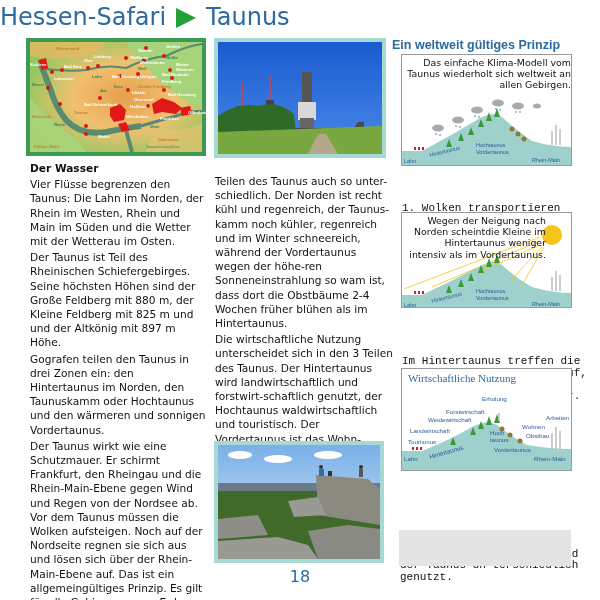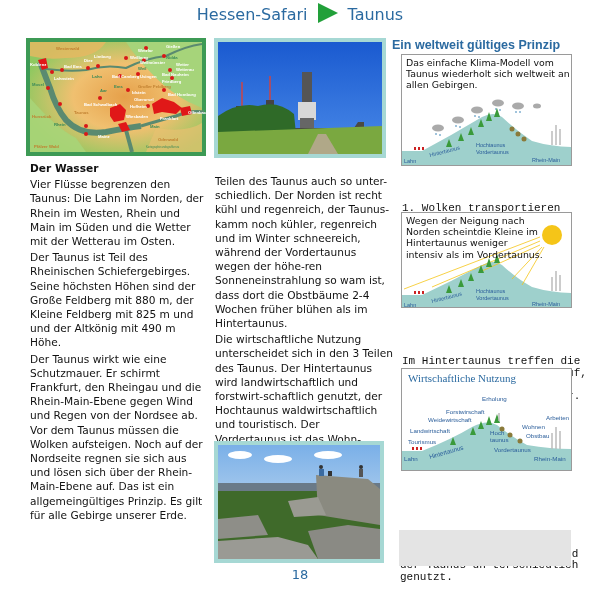--- a/index.html
+++ b/index.html
@@ -1,41 +1,41 @@
 <!DOCTYPE html>
 <html><head>
 <meta charset="utf-8">
 <style>
   html,body{margin:0;padding:0;background:#fff;}
   body{width:600px;height:600px;position:relative;overflow:hidden;font-family:"DejaVu Sans","Liberation Sans",sans-serif;color:#111;}
-  .title{position:absolute;left:0;top:3px;width:600px;text-align:center;font-family:"DejaVu Sans",sans-serif;font-size:16px;color:#2b6aa0;letter-spacing:0px;}
+  .title{position:absolute;left:0;top:3px;width:600px;text-align:left;font-family:"DejaVu Sans",sans-serif;font-size:24px;color:#2b6aa0;letter-spacing:0px;}
   .title .arrow{display:inline-block;width:0;height:0;border-top:10px solid transparent;border-bottom:10px solid transparent;border-left:20px solid #22a03a;vertical-align:-3px;margin:0 10px;}
   .map{position:absolute;left:26px;top:38px;width:180px;height:118px;background:#3d9a55;}
   .map svg{display:block;}
   .photo{position:absolute;box-sizing:border-box;border:4px solid #a6d8d4;overflow:hidden;}
   .photo1{left:214px;top:38px;width:172px;height:120px;}
   .photo2{left:214px;top:441px;width:170px;height:122px;}
   .col{position:absolute;font-family:"DejaVu Sans",sans-serif;font-size:10.6px;line-height:14.2px;color:#111;}
   .col p{margin:0 0 2px 0;}
   .col1{left:30px;top:161px;width:176px;}
   .col2{left:215px;top:174px;width:178px;}
   .heading{font-weight:bold;}
   .rhead{position:absolute;left:392px;top:38px;font-family:"Liberation Sans",sans-serif;font-weight:bold;font-size:12.5px;color:#2b6aa0;}
   .box{position:absolute;box-sizing:border-box;border:1.5px solid #9a9a9a;background:#fff;overflow:hidden;}
   .box1{left:401px;top:54px;width:171px;height:112px;}
   .box2{left:401px;top:212px;width:171px;height:96px;}
   .box3{left:401px;top:368px;width:171px;height:103px;}
-  .boxtext{position:absolute;left:4px;top:2px;font-family:"DejaVu Sans",sans-serif;font-size:9.4px;line-height:11.2px;color:#111;}
+  .boxtext{position:absolute;left:4px;top:2px;font-family:"DejaVu Sans",sans-serif;font-size:9.4px;line-height:11.2px;color:#111;text-align:right;}
   .box svg{position:absolute;left:0;top:0;}
   .rtext{position:absolute;font-family:Liberation Mono, monospace;font-size:11px;line-height:11.5px;color:#111;margin-top:32px;}
   .rtext1{left:402px;top:171px;width:190px;}
   .rtext2{left:402px;top:324px;width:190px;}
   .rtext3{left:400px;top:505px;width:190px;}
   .graybox{position:absolute;left:399px;top:530px;width:172px;height:36px;background:#e4e4e4;}
-  .pagenum{position:absolute;left:0;width:600px;top:567px;text-align:center;font-family:"DejaVu Sans",sans-serif;font-size:13px;color:#2b6aa0;}
+  .pagenum{position:absolute;left:0;width:600px;top:567px;text-align:center;font-family:"DejaVu Sans",sans-serif;font-size:16px;color:#2b6aa0;}
   .box3 .btitle{position:absolute;left:6px;top:3px;font-family:Liberation Serif, serif;font-size:11px;color:#2b6aa0;}
   .lbl{font-family:"Liberation Sans",sans-serif;fill:#2a5d9a;}
 </style>
 </head>
 <body>
 
 <div class="title">
   <span>Hessen-Safari</span><span class="arrow"></span><span>Taunus</span>
 </div>
 
@@ -151,21 +151,22 @@
       <line x1="52" y1="34" x2="52" y2="58" stroke="#c44" stroke-width="1.5"></line>
     <path d="M0 74 Q20 60 40 64 Q60 58 76 72 L80 112 H0Z" fill="#2f6a28"></path>
     <path d="M0 90 L164 84 V112 H0Z" fill="#7aa840"></path>
     <path d="M90 112 L100 92 L108 92 L120 112Z" fill="#b0a888"></path>
   </svg>
 </div>
 
 <div class="col col1">
   <p class="heading">Der Wasser</p>
   <p>Vier Flüsse begrenzen den Taunus: Die Lahn im Norden, der Rhein im Westen, Rhein und Main im Süden und die Wetter mit der Wetterau im Osten.</p>
-  <p>Der Taunus ist Teil des  Rheinischen Schiefergebirges. Seine höchsten Höhen sind der Große Feldberg mit 880 m, der Kleine Feldberg mit 825 m und und der Altkönig mit 490 m Höhe.</p>
+  <p>Der Taunus ist Teil des  Rheinischen Schiefergebirges. Seine höchsten Höhen sind der Große Feldberg mit 880 m, der Kleine Feldberg mit 825 m und und der Altkönig mit 897 m Höhe.</p>
+  <p>Gografen teilen den Taunus in drei Zonen ein: den Hintertaunus im Norden, den Taunuskamm oder Hochtaunus und den wärmeren und sonnigen Vordertaunus.</p>
   <p>Der Taunus wirkt wie eine Schutzmauer. Er schirmt Frankfurt, den Rheingau und die Rhein-Main-Ebene gegen Wind und Regen von der Nordsee ab. Vor dem Taunus müssen die Wolken aufsteigen. Noch auf der Nordseite regnen sie sich aus und lösen sich über der Rhein-Main-Ebene auf. Das ist ein allgemeingültiges Prinzip. Es gilt für alle Gebirge unserer Erde.</p>
 
 </div>
 
 <div class="col col2">
   <p>Teilen des Taunus auch so unter-schiedlich. Der Norden ist recht kühl und regenreich, der Taunus-kamm noch kühler, regenreich und im Winter schneereich, während der Vordertaunus wegen der höhe-ren Sonneneinstrahlung so wam ist, dass dort die Obstbäume 2-4 Wochen früher blühen als im Hintertaunus.</p>
   <p>Die wirtschaftliche Nutzung unterscheidet sich in den 3 Teilen des Taunus. Der Hintertaunus wird landwirtschaftlich und forstwirt-schaftlich genutzt, der Hochtaunus waldwirtschaftlich und touristisch. Der Vordertaunus ist  das Wohn-gebiet der Menschen aus der Region Frankfurt-Rhein-Main.</p>
 </div>
 
 <div class="photo photo2">

